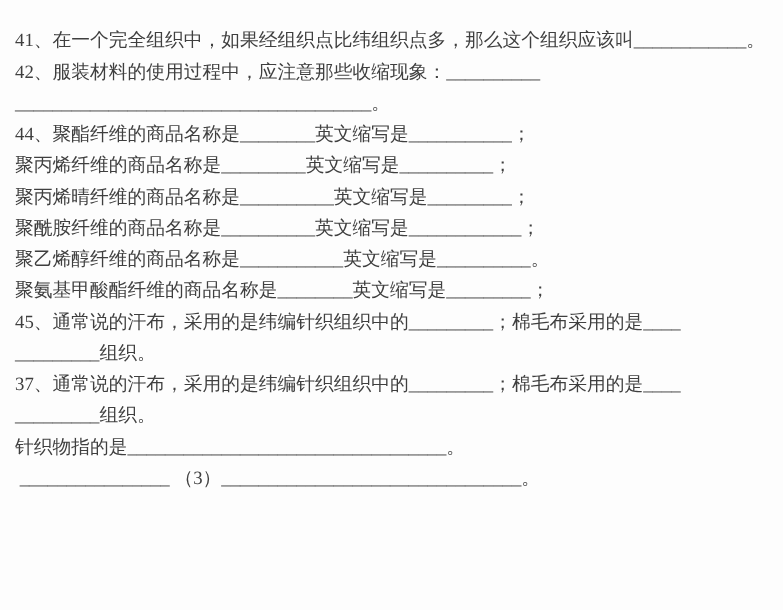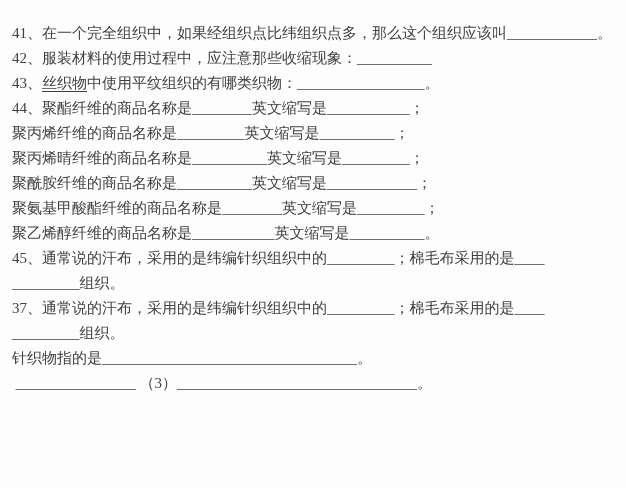--- a/index.html
+++ b/index.html
@@ -31,26 +31,26 @@
     text-decoration: underline;
     text-underline-offset: 3px;
   }
 </style>
 </head>
 <body>
 
 <div class="doc">
   <div class="line">41、在一个完全组织中，如果经组织点比纬组织点多，那么这个组织应该叫____________。</div>
   <div class="line">42、服装材料的使用过程中，应注意那些收缩现象：__________</div>
-  <div class="line"><span>43、</span><span class="u">丝织物</span><span>中使用平纹组织的有哪类织物：_________________。</span></div>
+  <div class="line">______________________________________。</div>
   <div class="line">44、聚酯纤维的商品名称是________英文缩写是___________；</div>
   <div class="line">聚丙烯纤维的商品名称是_________英文缩写是__________；</div>
   <div class="line">聚丙烯晴纤维的商品名称是__________英文缩写是_________；</div>
   <div class="line">聚酰胺纤维的商品名称是__________英文缩写是____________；</div>
+  <div class="line">聚乙烯醇纤维的商品名称是___________英文缩写是__________。</div>
   <div class="line">聚氨基甲酸酯纤维的商品名称是________英文缩写是_________；</div>
-  <div class="line">聚乙烯醇纤维的商品名称是___________英文缩写是__________。</div>
   <div class="line">45、通常说的汗布，采用的是纬编针织组织中的_________；棉毛布采用的是____</div>
   <div class="line">_________组织。</div>
   <div class="line">37、通常说的汗布，采用的是纬编针织组织中的_________；棉毛布采用的是____</div>
   <div class="line">_________组织。</div>
   <div class="line">针织物指的是__________________________________。</div>
   <div class="line"> ________________ （3）________________________________。</div>
 </div>
 
 </body></html>

